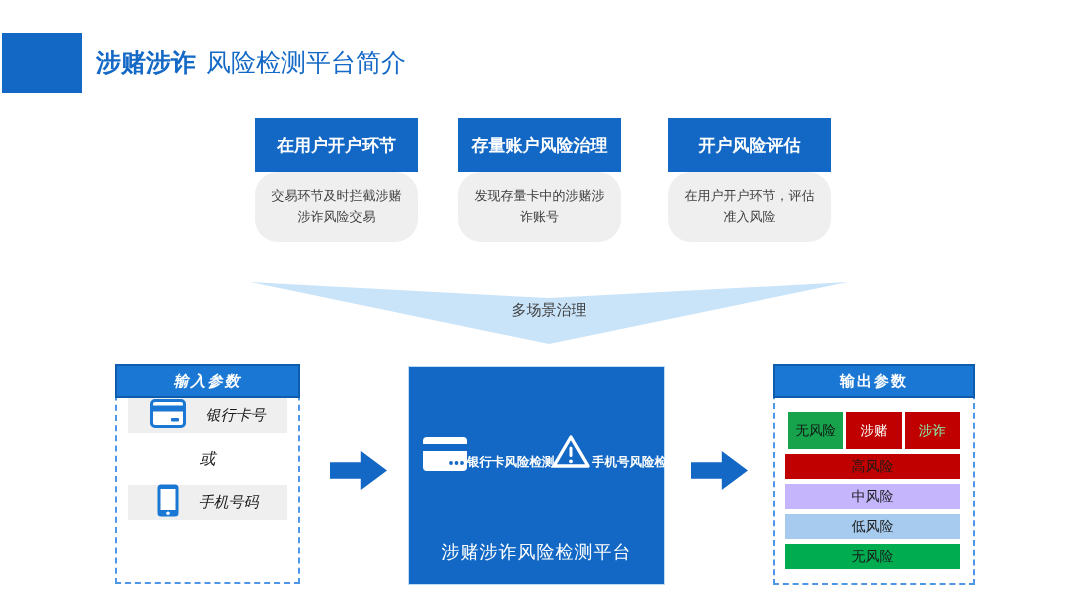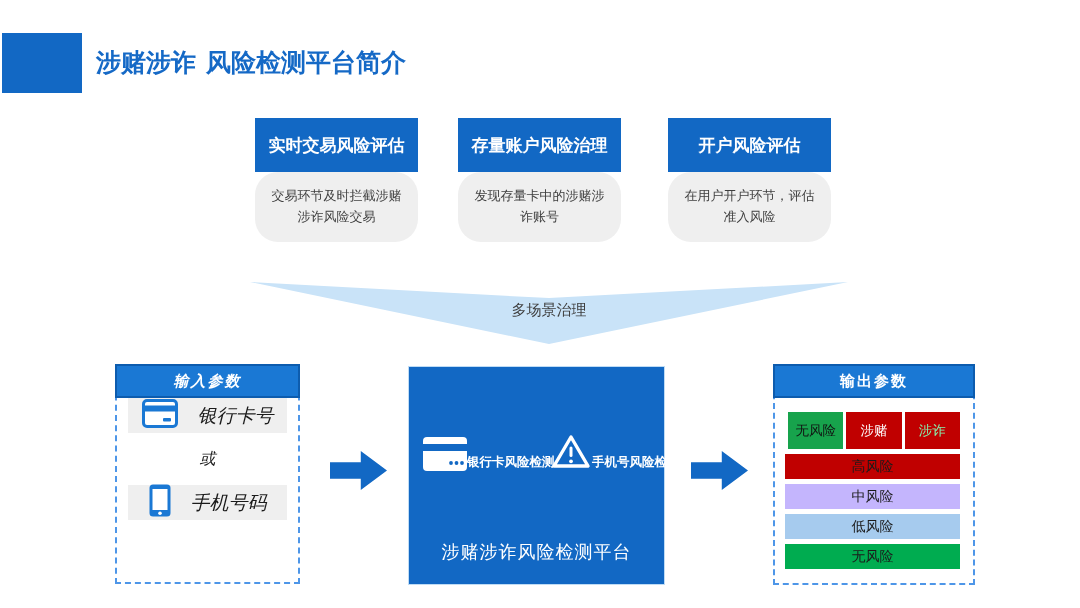--- a/index.html
+++ b/index.html
@@ -3,21 +3,21 @@
 <meta charset="utf-8">
 <style>
   html,body{margin:0;padding:0;background:#fff;}
   .slide{position:relative;width:1080px;height:608px;background:#ffffff;overflow:hidden;
          font-family:"DejaVu Sans","Liberation Sans",sans-serif;}
 
   
   .brand-square{position:absolute;left:2px;top:33px;width:80px;height:60px;background:#1268C4;}
   .page-title{position:absolute;left:96px;top:46px;white-space:nowrap;color:#1569C6;}
   .page-title .t-bold{font-size:25px;font-weight:700;}
-  .page-title .t-rest{font-size:25px;font-weight:700;margin-left:10px;}
+  .page-title .t-rest{font-size:25px;font-weight:400;margin-left:10px;}
 
   
   .top-card{position:absolute;top:118px;width:163px;}
   .top-card .tc-head{height:54px;background:#1268C4;color:#fff;font-size:17px;font-weight:700;
                      display:flex;align-items:center;justify-content:center;}
   .top-card .tc-body{height:70px;background:#EFEFEF;color:#3F3F3F;font-size:13px;line-height:1.6;
                      display:flex;align-items:center;justify-content:center;text-align:center;
                      padding:0 12px;box-sizing:border-box;border-radius:23px;}
   #card0{left:255px;} #card1{left:458px;} #card2{left:668px;}
 
@@ -35,21 +35,21 @@
   
   .io-panel{position:absolute;border:2px dashed #4E96E8;box-sizing:border-box;background:#fff;}
   .io-head{margin:-2px -2px 0 -2px;height:34px;background:#1A78D4;border:2px solid #0D5CAE;
            box-sizing:border-box;color:#fff;font-size:15px;font-weight:700;letter-spacing:2px;
            display:flex;align-items:center;justify-content:center;}
   #input-panel{left:115px;top:364px;width:185px;height:220px;font-style:italic;}
   #output-panel{left:773px;top:364px;width:202px;height:221px;}
 
   
   .in-row{margin:0 11px;height:35px;background:#EFEFEF;display:flex;align-items:center;
-          justify-content:center;gap:20px;font-size:19px;color:#1A1A1A;}
+          justify-content:center;gap:20px;font-size:15px;color:#1A1A1A;}
   .in-row:first-of-type{margin-top:24px;}
   .or-label{margin:13px 0;line-height:26px;text-align:center;font-size:16px;color:#1A1A1A;}
 
   
   .tag-row{display:flex;gap:3px;margin:14px 13px 0 13px;}
   .tag{flex:1;height:37px;display:flex;align-items:center;justify-content:center;font-size:13.5px;}
   .level{margin:5px 13px 0 10px;height:25px;display:flex;align-items:center;justify-content:center;
          font-size:14px;}
   .level:first-of-type{margin-top:6px;}
 
@@ -67,21 +67,21 @@
 <body>
 
 <div class="slide">
 
   <div class="brand-square"></div>
   <div class="page-title">
     <span class="t-bold">涉赌涉诈</span><span class="t-rest">风险检测平台简介</span>
   </div>
 
   <div class="top-card" id="card0">
-    <div class="tc-head">实时交易风险评估</div>
+    <div class="tc-head">在用户开户环节</div>
     <div class="tc-body">交易环节及时拦截涉赌涉诈风险交易</div>
   </div>
   <div class="top-card" id="card1">
     <div class="tc-head">存量账户风险治理</div>
     <div class="tc-body">发现存量卡中的涉赌涉诈账号</div>
   </div>
   <div class="top-card" id="card2">
     <div class="tc-head">开户风险评估</div>
     <div class="tc-body">在用户开户环节，评估准入风险</div>
   </div>

